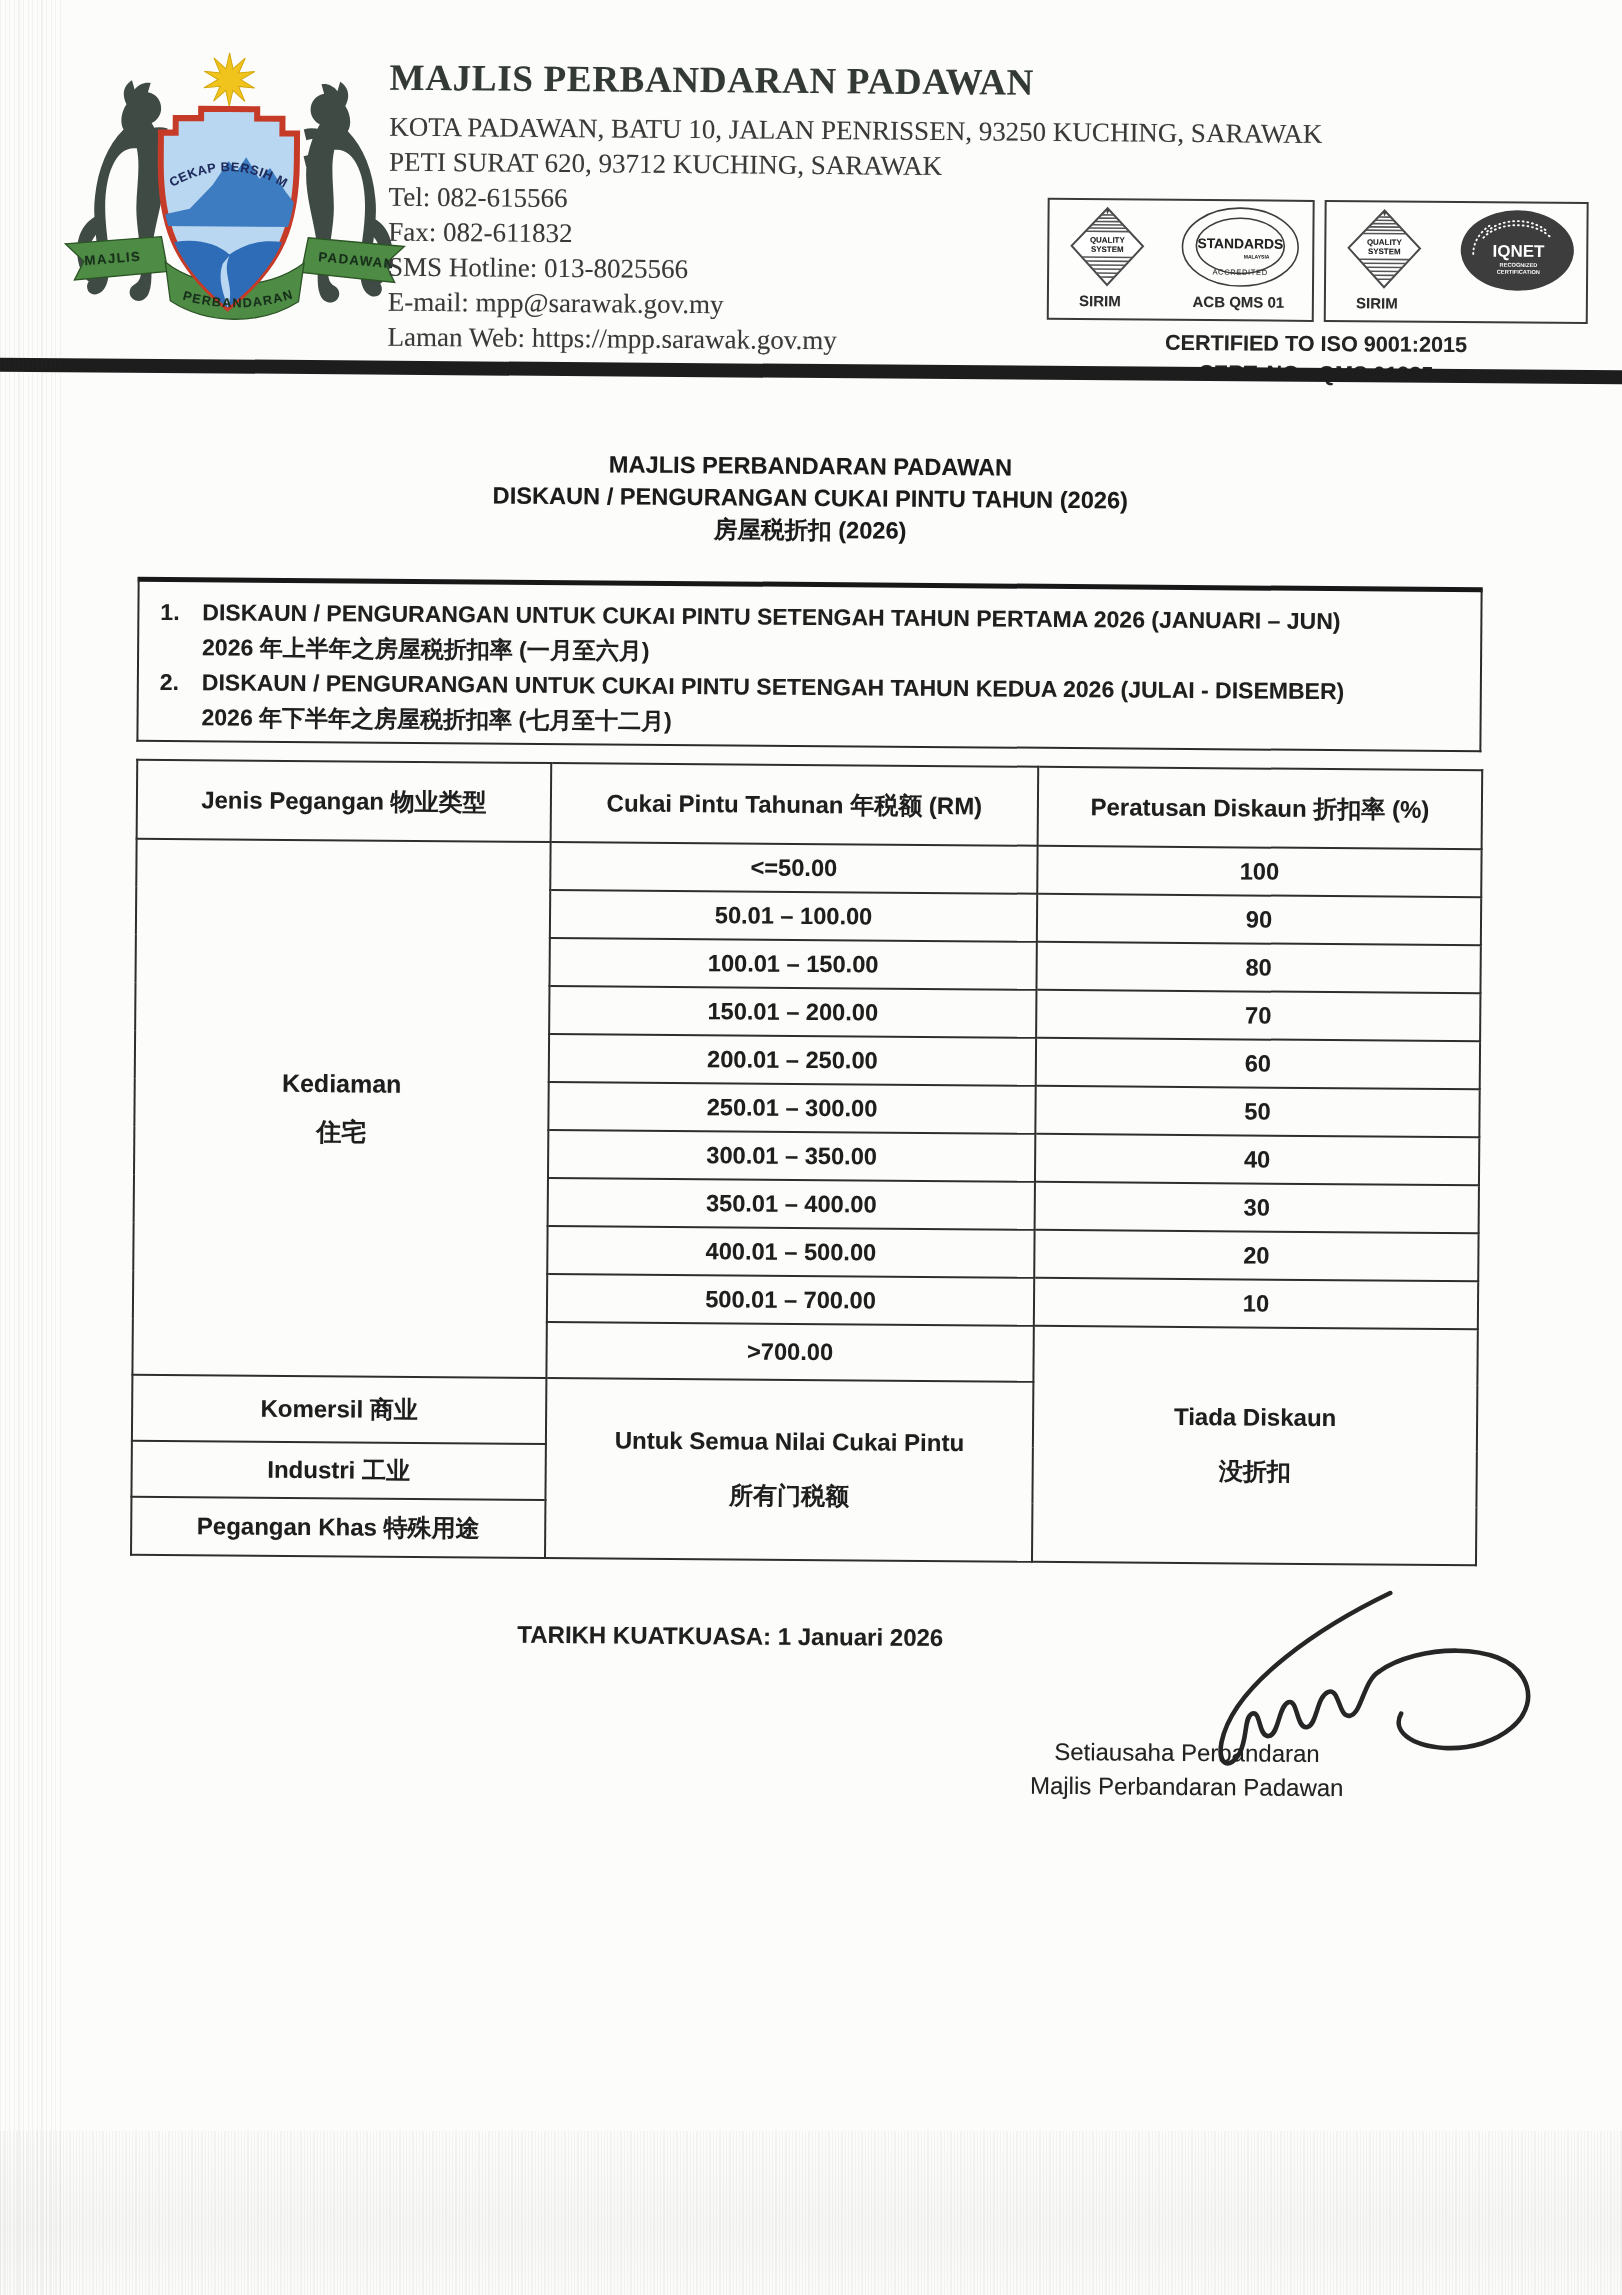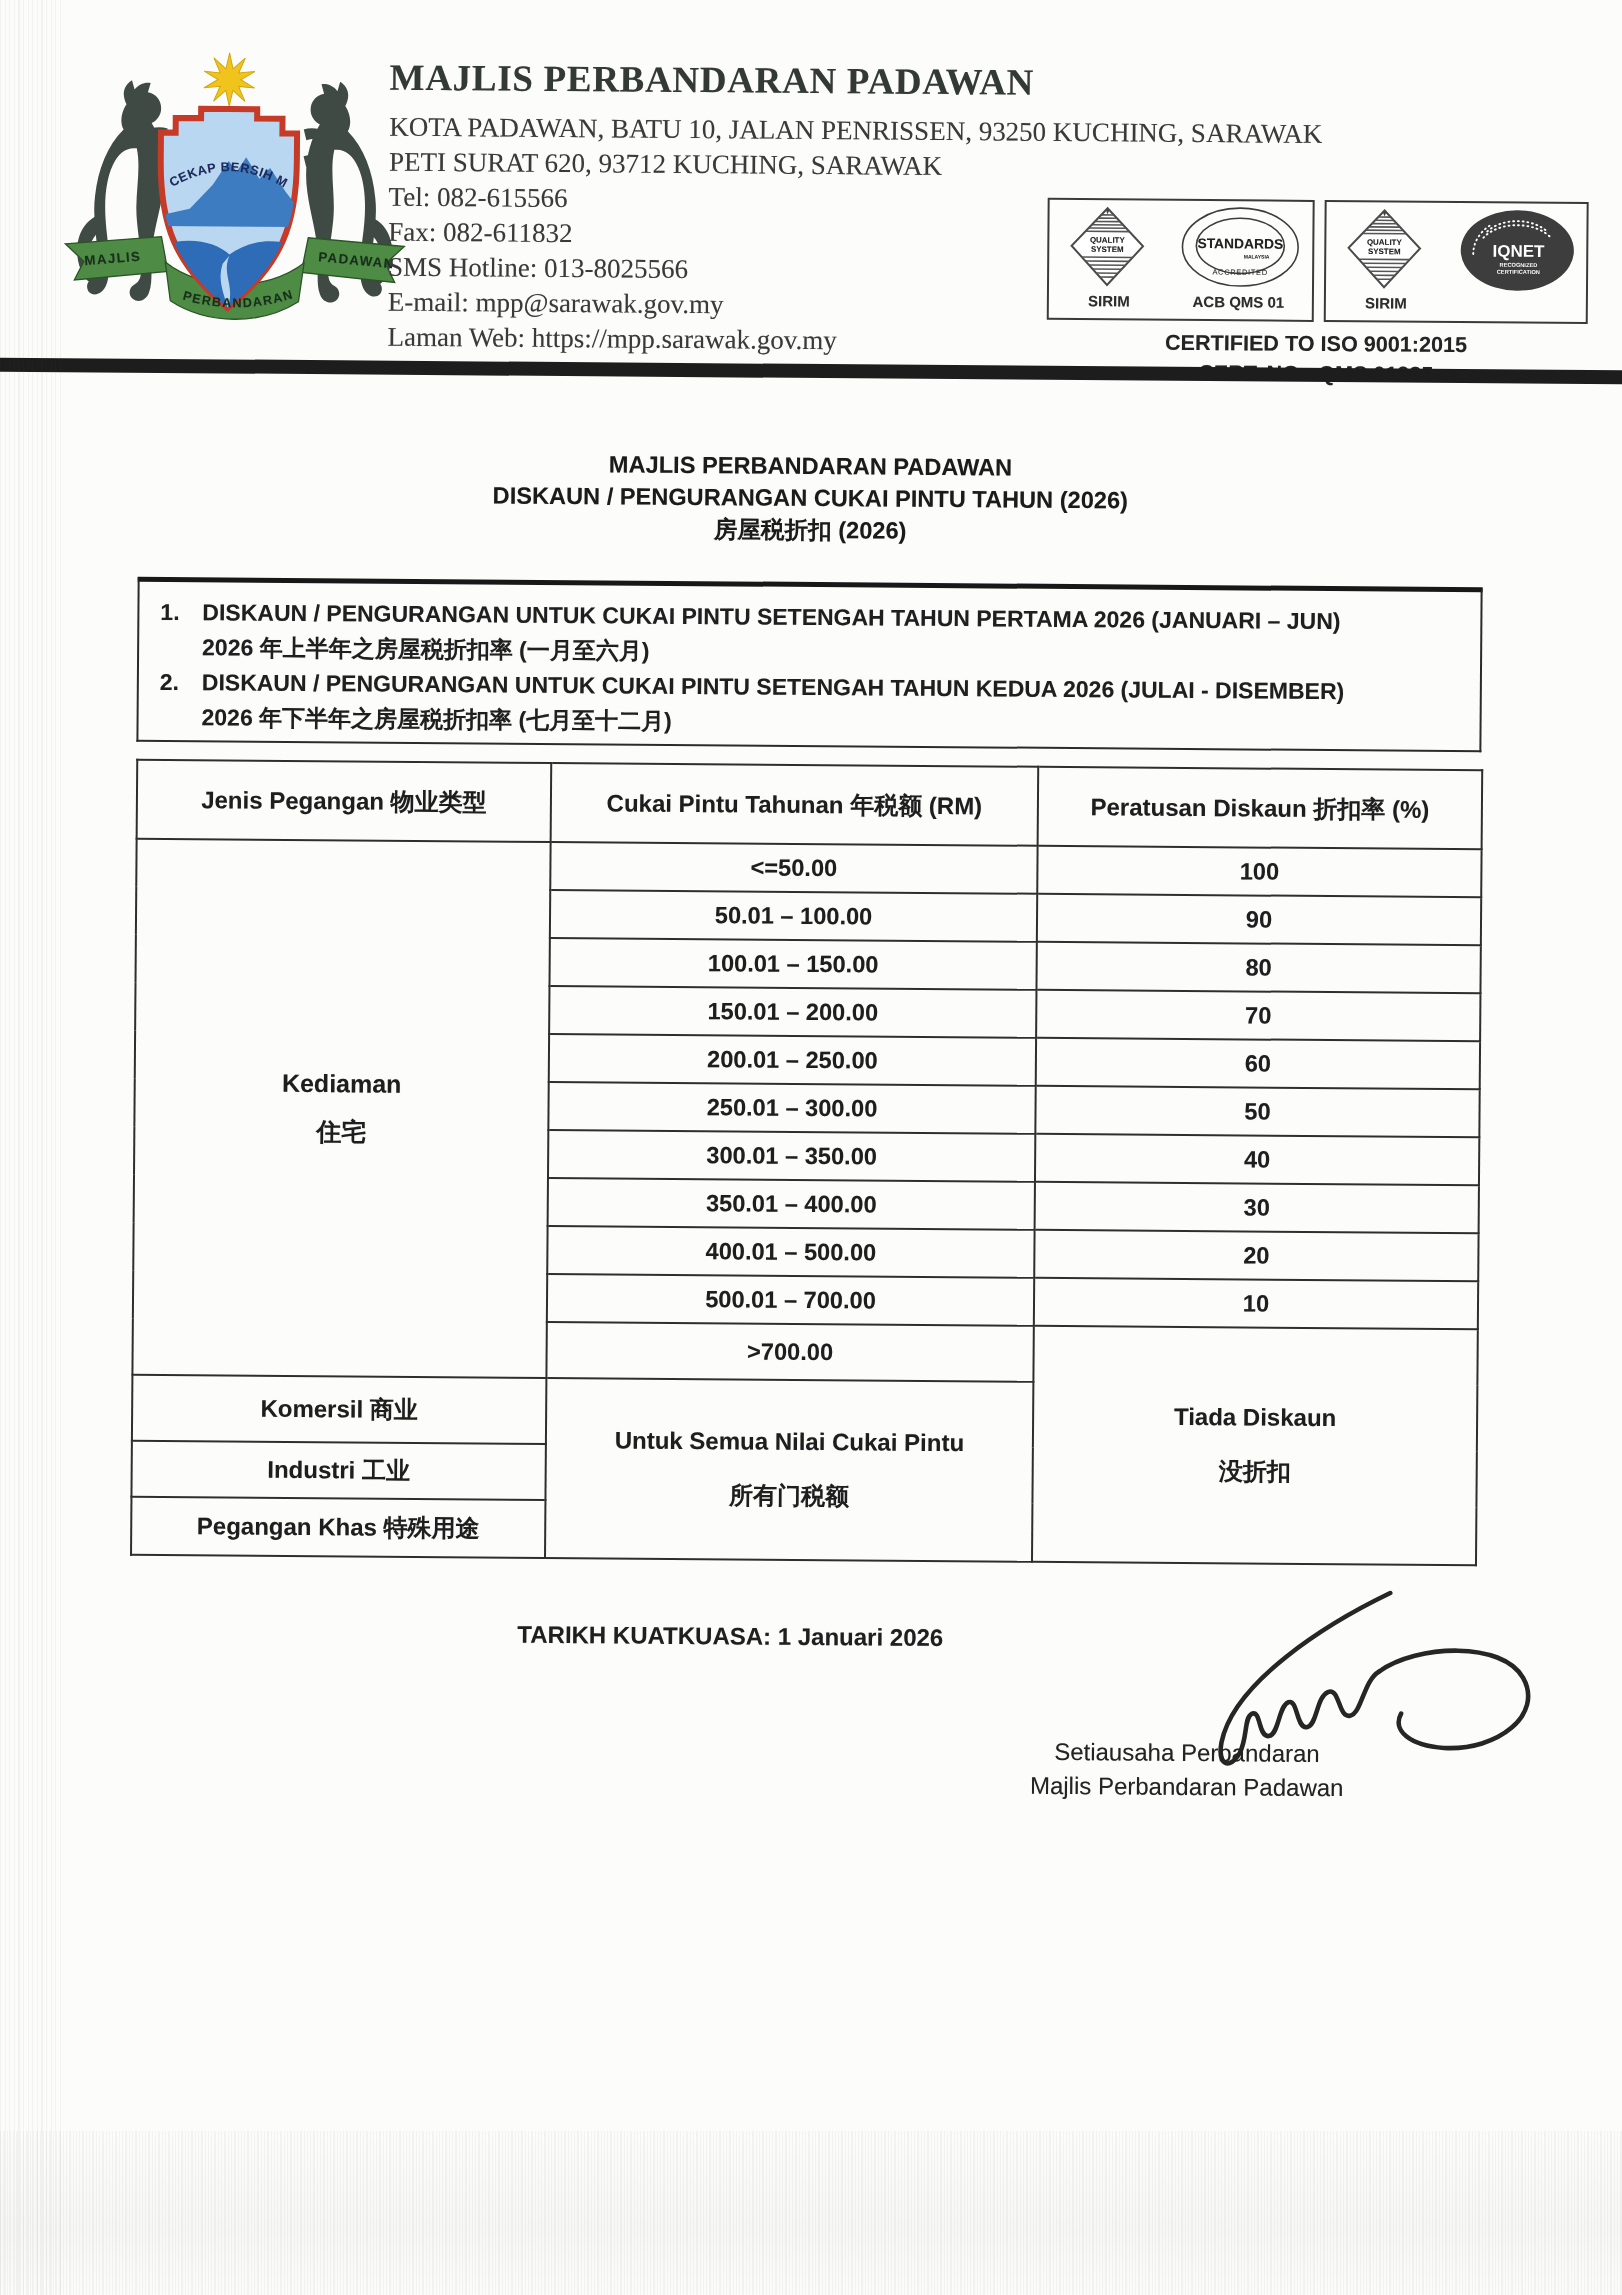--- a/index.html
+++ b/index.html
@@ -15,21 +15,21 @@
   .lh-title{font-size:37px;font-weight:bold;color:#333a35;letter-spacing:0.7px;margin:0 0 10.5px 0;}
   .lh-line{font-size:27px;line-height:35px;color:#3a3a3a;}
   .crest{left:60px;top:52px;width:347px;height:294px;}
 
   
   .badge{top:196px;height:118px;border:2px solid #3a3a3a;background:#fdfdfc;}
   .badge1{left:1046px;width:263px;}
   .badge2{left:1323px;width:260px;}
   .badge .dia{position:absolute;left:9.2px;top:3.9px;width:98px;height:86px;}
   .badge .cap{position:absolute;font-weight:bold;font-size:15px;color:#2d2d2d;text-align:center;}
-  .cap-sirim{left:11px;top:92px;width:98px;}
+  .cap-sirim{left:2px;top:92px;width:98px;}
   .cap-acb{left:124px;top:92px;width:131px;}
   .badge .oval{position:absolute;left:126px;top:2.6px;width:130px;height:88px;}
   .certlines{left:1021px;top:325px;width:589px;text-align:center;}
   .certlines div{font-weight:bold;font-size:21.6px;line-height:30px;color:#242424;}
 
   .divider{left:-9.2px;top:364px;width:1649px;height:13.7px;background:#1d1d1d;}
 
   
   .doc-title{left:0;top:450px;width:1622px;text-align:center;}
   .doc-title div{font-weight:bold;font-size:23.6px;line-height:32px;color:#1b1b1b;}

